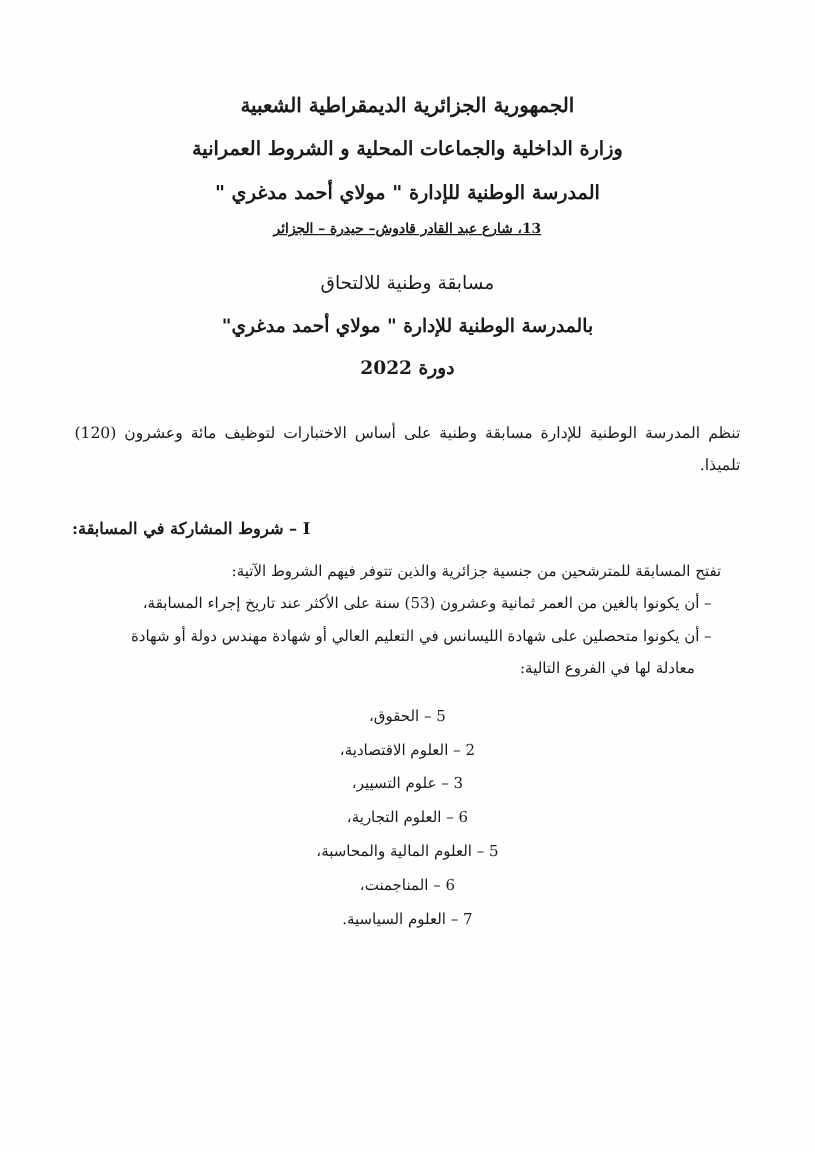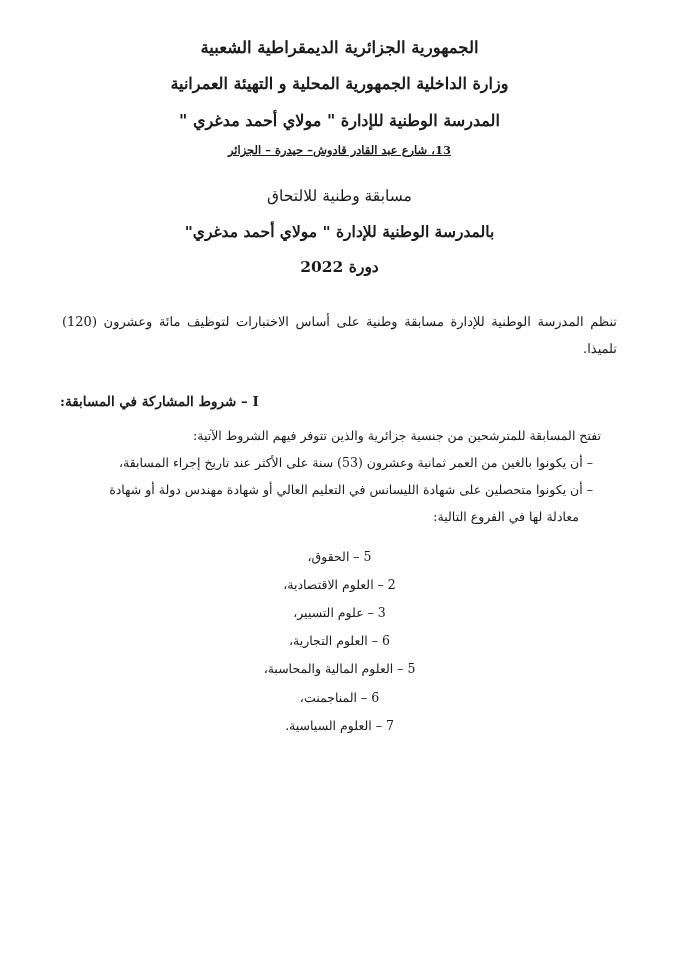--- a/index.html
+++ b/index.html
@@ -13,21 +13,21 @@
     font-family: "DejaVu Serif", "Liberation Serif", serif;
     color: #1a1a1a;
     overflow: hidden;
   }
   .page {
     position: relative;
     width: 679px;
     height: 960px;
     background: #fefefe;
     box-sizing: border-box;
-    padding: 32px 60px 40px 60px;
+    padding: 72px 60px 40px 60px;
   }
   .header-block {
     text-align: center;
     direction: rtl;
   }
   .h-line {
     font-weight: bold;
     letter-spacing: 0.2px;
   }
   .h1 {
@@ -115,21 +115,21 @@
   }
   .spacer-sm { height: 6px; }
 </style>
 </head>
 <body>
 
 <div class="page">
 
   <div class="header-block">
     <div class="h-line h1">الجمهورية الجزائرية الديمقراطية الشعبية</div>
-    <div class="h-line h2">وزارة الداخلية الجمهورية المحلية و التهيئة العمرانية</div>
+    <div class="h-line h2">وزارة الداخلية والجماعات المحلية و الشروط العمرانية</div>
     <div class="h-line h3">المدرسة الوطنية للإدارة " مولاي أحمد مدغري "</div>
     <div class="addr">13، شارع عبد القادر قادوش– حيدرة – الجزائر</div>
 
     <div class="t1">مسابقة وطنية للالتحاق</div>
     <div class="t2">بالمدرسة الوطنية للإدارة " مولاي أحمد مدغري"</div>
     <div class="t3">دورة 2022</div>
   </div>
 
   <div class="para">تنظم المدرسة الوطنية للإدارة مسابقة وطنية على أساس الاختبارات لتوظيف مائة وعشرون (120) تلميذا.</div>
 

